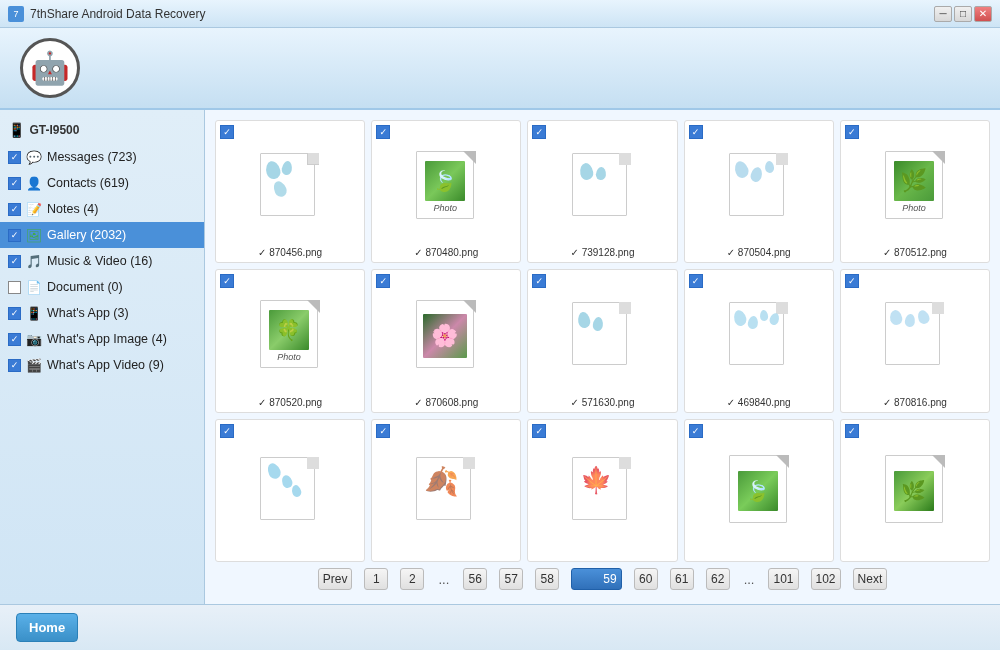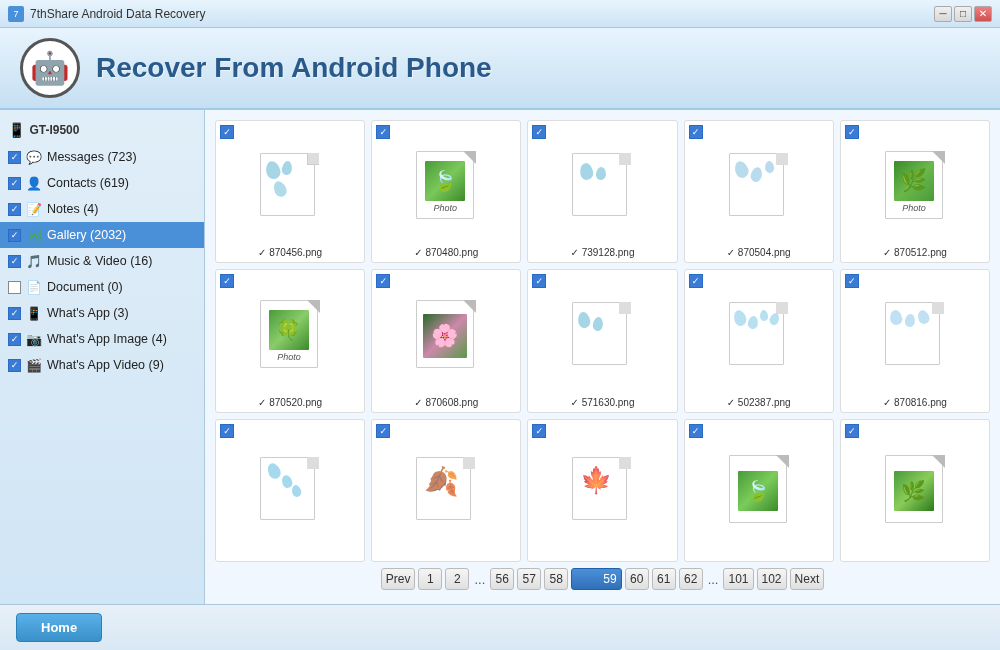--- a/index.html
+++ b/index.html
@@ -149,21 +149,21 @@
       justify-content: center;
       position: relative;
     }
 
     
     .pagination {
       display: flex;
       align-items: center;
       justify-content: center;
       padding: 6px 0 4px 0;
-      gap: 3px;
+      gap: 12px;
     }
     .page-btn {
       min-width: 24px; height: 22px;
       background: linear-gradient(to bottom, #f5f5f5, #e0e0e0);
       border: 1px solid #bbb;
       border-radius: 3px;
       display: flex; align-items: center; justify-content: center;
       font-size: 12px;
       cursor: pointer;
       padding: 0 4px;
@@ -180,21 +180,21 @@
       display: flex;
       align-items: center;
       justify-content: space-between;
       padding: 0 16px;
     }
     .home-btn {
       background: linear-gradient(to bottom, #5ab0e8, #3a90c8);
       color: white;
       border: 1px solid #2a80b8;
       border-radius: 4px;
-      padding: 6px 24px;
+      padding: 6px 12px;
       font-size: 13px;
       cursor: pointer;
       font-weight: bold;
     }
     .status-text { font-size: 12px; color: #444; }
     .recover-btn {
       background: linear-gradient(to bottom, #6ac850, #4aaa30);
       color: white;
       border: 1px solid #3a9020;
       border-radius: 4px;
@@ -216,21 +216,20 @@
     <div class="titlebar-btn">─</div>
     <div class="titlebar-btn">□</div>
     <div class="titlebar-btn close">✕</div>
   </div>
 </div>
 
 <div class="header">
   <div class="header-logo">
     <span class="android-icon">🤖</span>
   </div>
-  <div class="header-title">Recover From Android Phone</div>
 </div>
 
 <div class="main">
 
   <div class="sidebar">
     <div class="device-label">
       <span class="device-icon">📱</span>
       <span>GT-I9500</span>
     </div>
 
@@ -424,21 +423,21 @@
             <div style="position:absolute;width:55px;height:63px;background:white;border:1px solid #ccc;top:0;left:0;border-radius:1px;overflow:hidden;"></div>
             <div style="position:absolute;top:0;right:1px;width:12px;height:12px;background:#ddd;"></div>
             <div style="position:absolute;top:8px;left:5px;display:flex;gap:2px;flex-wrap:wrap;width:46px;">
               <div style="width:12px;height:16px;background:#a8d8ee;border-radius:50% 50% 50% 50%/60% 60% 40% 40%;transform:rotate(-15deg);opacity:0.8;"></div>
               <div style="width:10px;height:13px;background:#a8d8ee;border-radius:50% 50% 50% 50%/60% 60% 40% 40%;transform:rotate(10deg);opacity:0.8;margin-top:6px;"></div>
               <div style="width:8px;height:11px;background:#a8d8ee;border-radius:50% 50% 50% 50%/60% 60% 40% 40%;transform:rotate(-5deg);opacity:0.8;"></div>
               <div style="width:9px;height:12px;background:#a8d8ee;border-radius:50% 50% 50% 50%/60% 60% 40% 40%;transform:rotate(20deg);opacity:0.8;margin-top:3px;"></div>
             </div>
           </div>
         </div>
-        <div class="filename">✓ 502387.png</div>
+        <div class="filename">✓ 469840.png</div>
       </div>
 
       <div class="grid-item">
         <div class="check">✓</div>
         <div class="file-thumb">
           <div style="position:relative;width:60px;height:65px;">
             <div style="position:absolute;width:55px;height:63px;background:white;border:1px solid #ccc;top:0;left:0;border-radius:1px;overflow:hidden;"></div>
             <div style="position:absolute;top:0;right:1px;width:12px;height:12px;background:#ddd;"></div>
             <div style="position:absolute;top:8px;left:5px;display:flex;gap:3px;flex-wrap:wrap;width:44px;">
               <div style="width:12px;height:15px;background:#b0daf0;border-radius:50% 50% 50% 50%/60% 60% 40% 40%;transform:rotate(-12deg);opacity:0.8;"></div>

